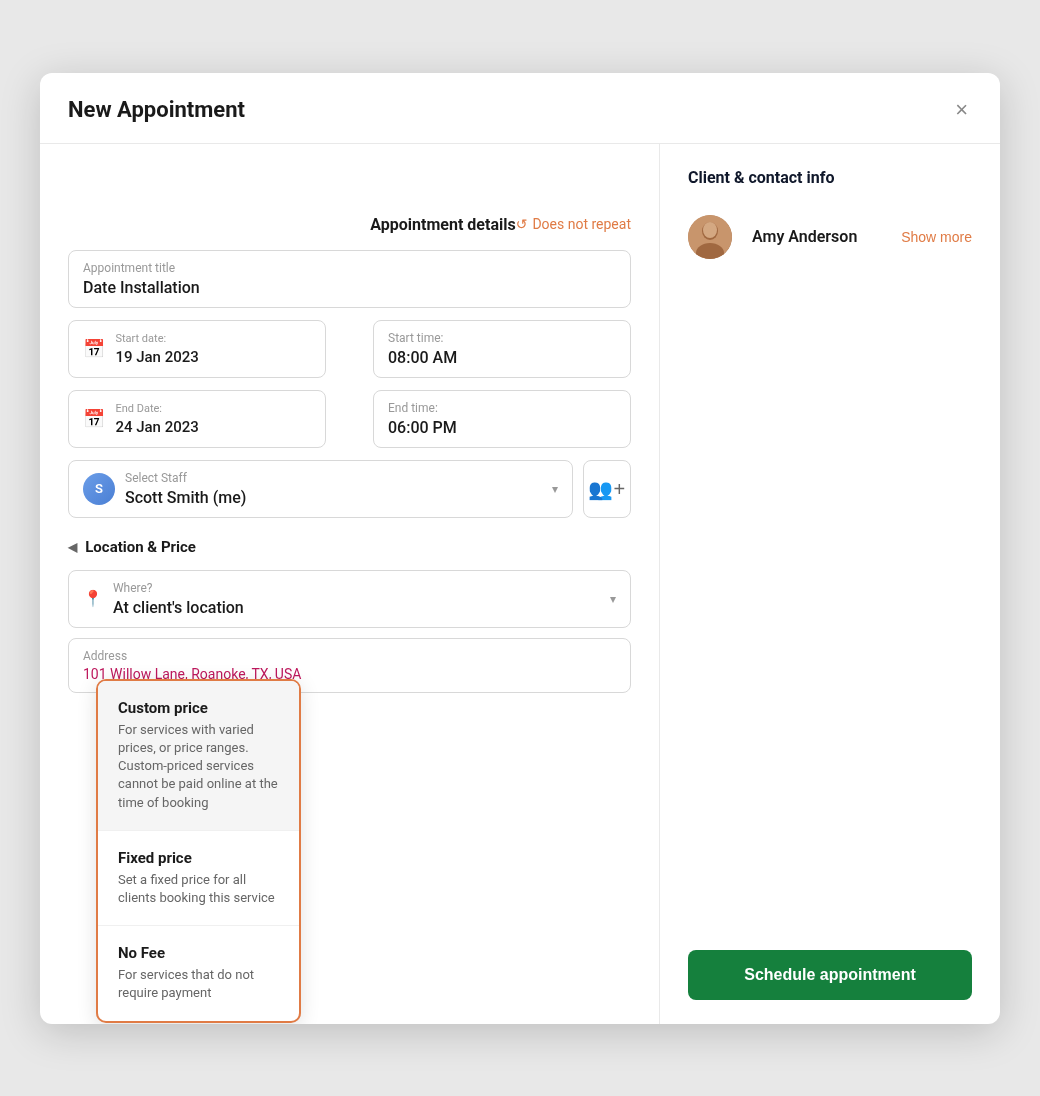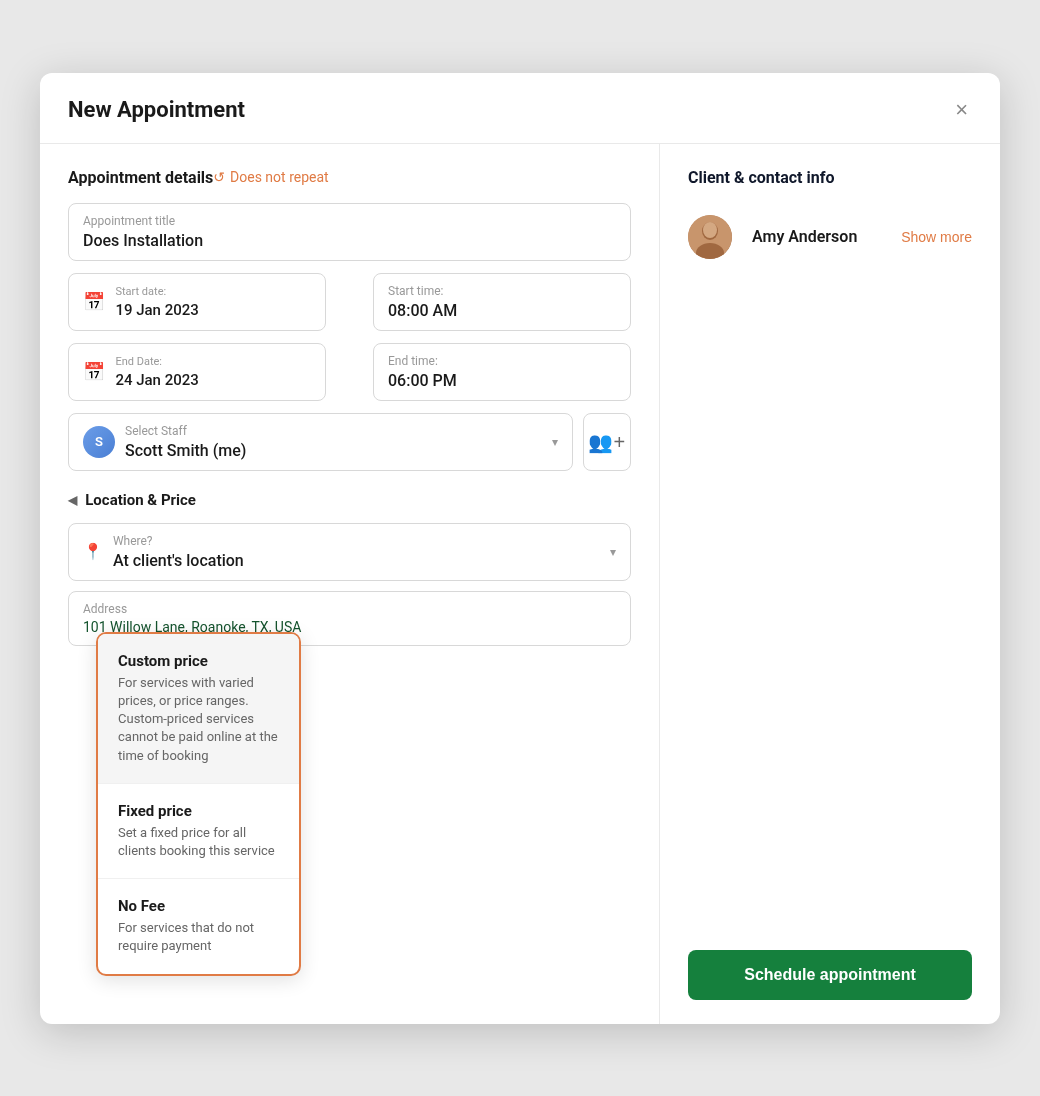--- a/index.html
+++ b/index.html
@@ -60,22 +60,23 @@
     }
     .right-panel {
       width: 340px;
       padding: 24px 28px;
       display: flex;
       flex-direction: column;
     }
     .section-header {
       display: flex;
       align-items: center;
-      justify-content: flex-start;
+      justify-content: flex-end;
       margin-bottom: 16px;
+      margin-top: 47px;
     }
     .section-title {
       font-size: 16px;
       font-weight: 700;
       color: #1a1a1a;
     }
     .does-not-repeat {
       color: #e07b45;
       font-size: 14px;
       text-decoration: none;
@@ -234,21 +235,21 @@
       margin-bottom: 10px;
     }
     .address-label {
       font-size: 12px;
       color: #999;
       display: block;
       margin-bottom: 3px;
     }
     .address-value {
       font-size: 14px;
-      color: #14532d;
+      color: #be185d;
     }
 
     
     .price-dropdown {
       position: absolute;
       left: 28px;
       right: 330px;
       bottom: -320px;
       background: #fff;
       border: 2px solid #e07b45;
@@ -360,21 +361,21 @@
           <span class="section-title">Appointment details</span>
           <a class="does-not-repeat">
             <span class="repeat-icon">↺</span>
             <span>Does not repeat</span>
           </a>
         </div>
 
         <div class="form-group">
           <div class="input-box">
             <span class="input-label">Appointment title</span>
-            <span class="input-value">Does Installation</span>
+            <span class="input-value">Date Installation</span>
           </div>
         </div>
 
         <div class="date-time-row">
           <div class="date-box">
             <span class="date-icon">📅</span>
             <div class="date-content">
               <span class="input-label">Start date:</span>
               <div class="input-value">19 Jan 2023</div>
             </div>

